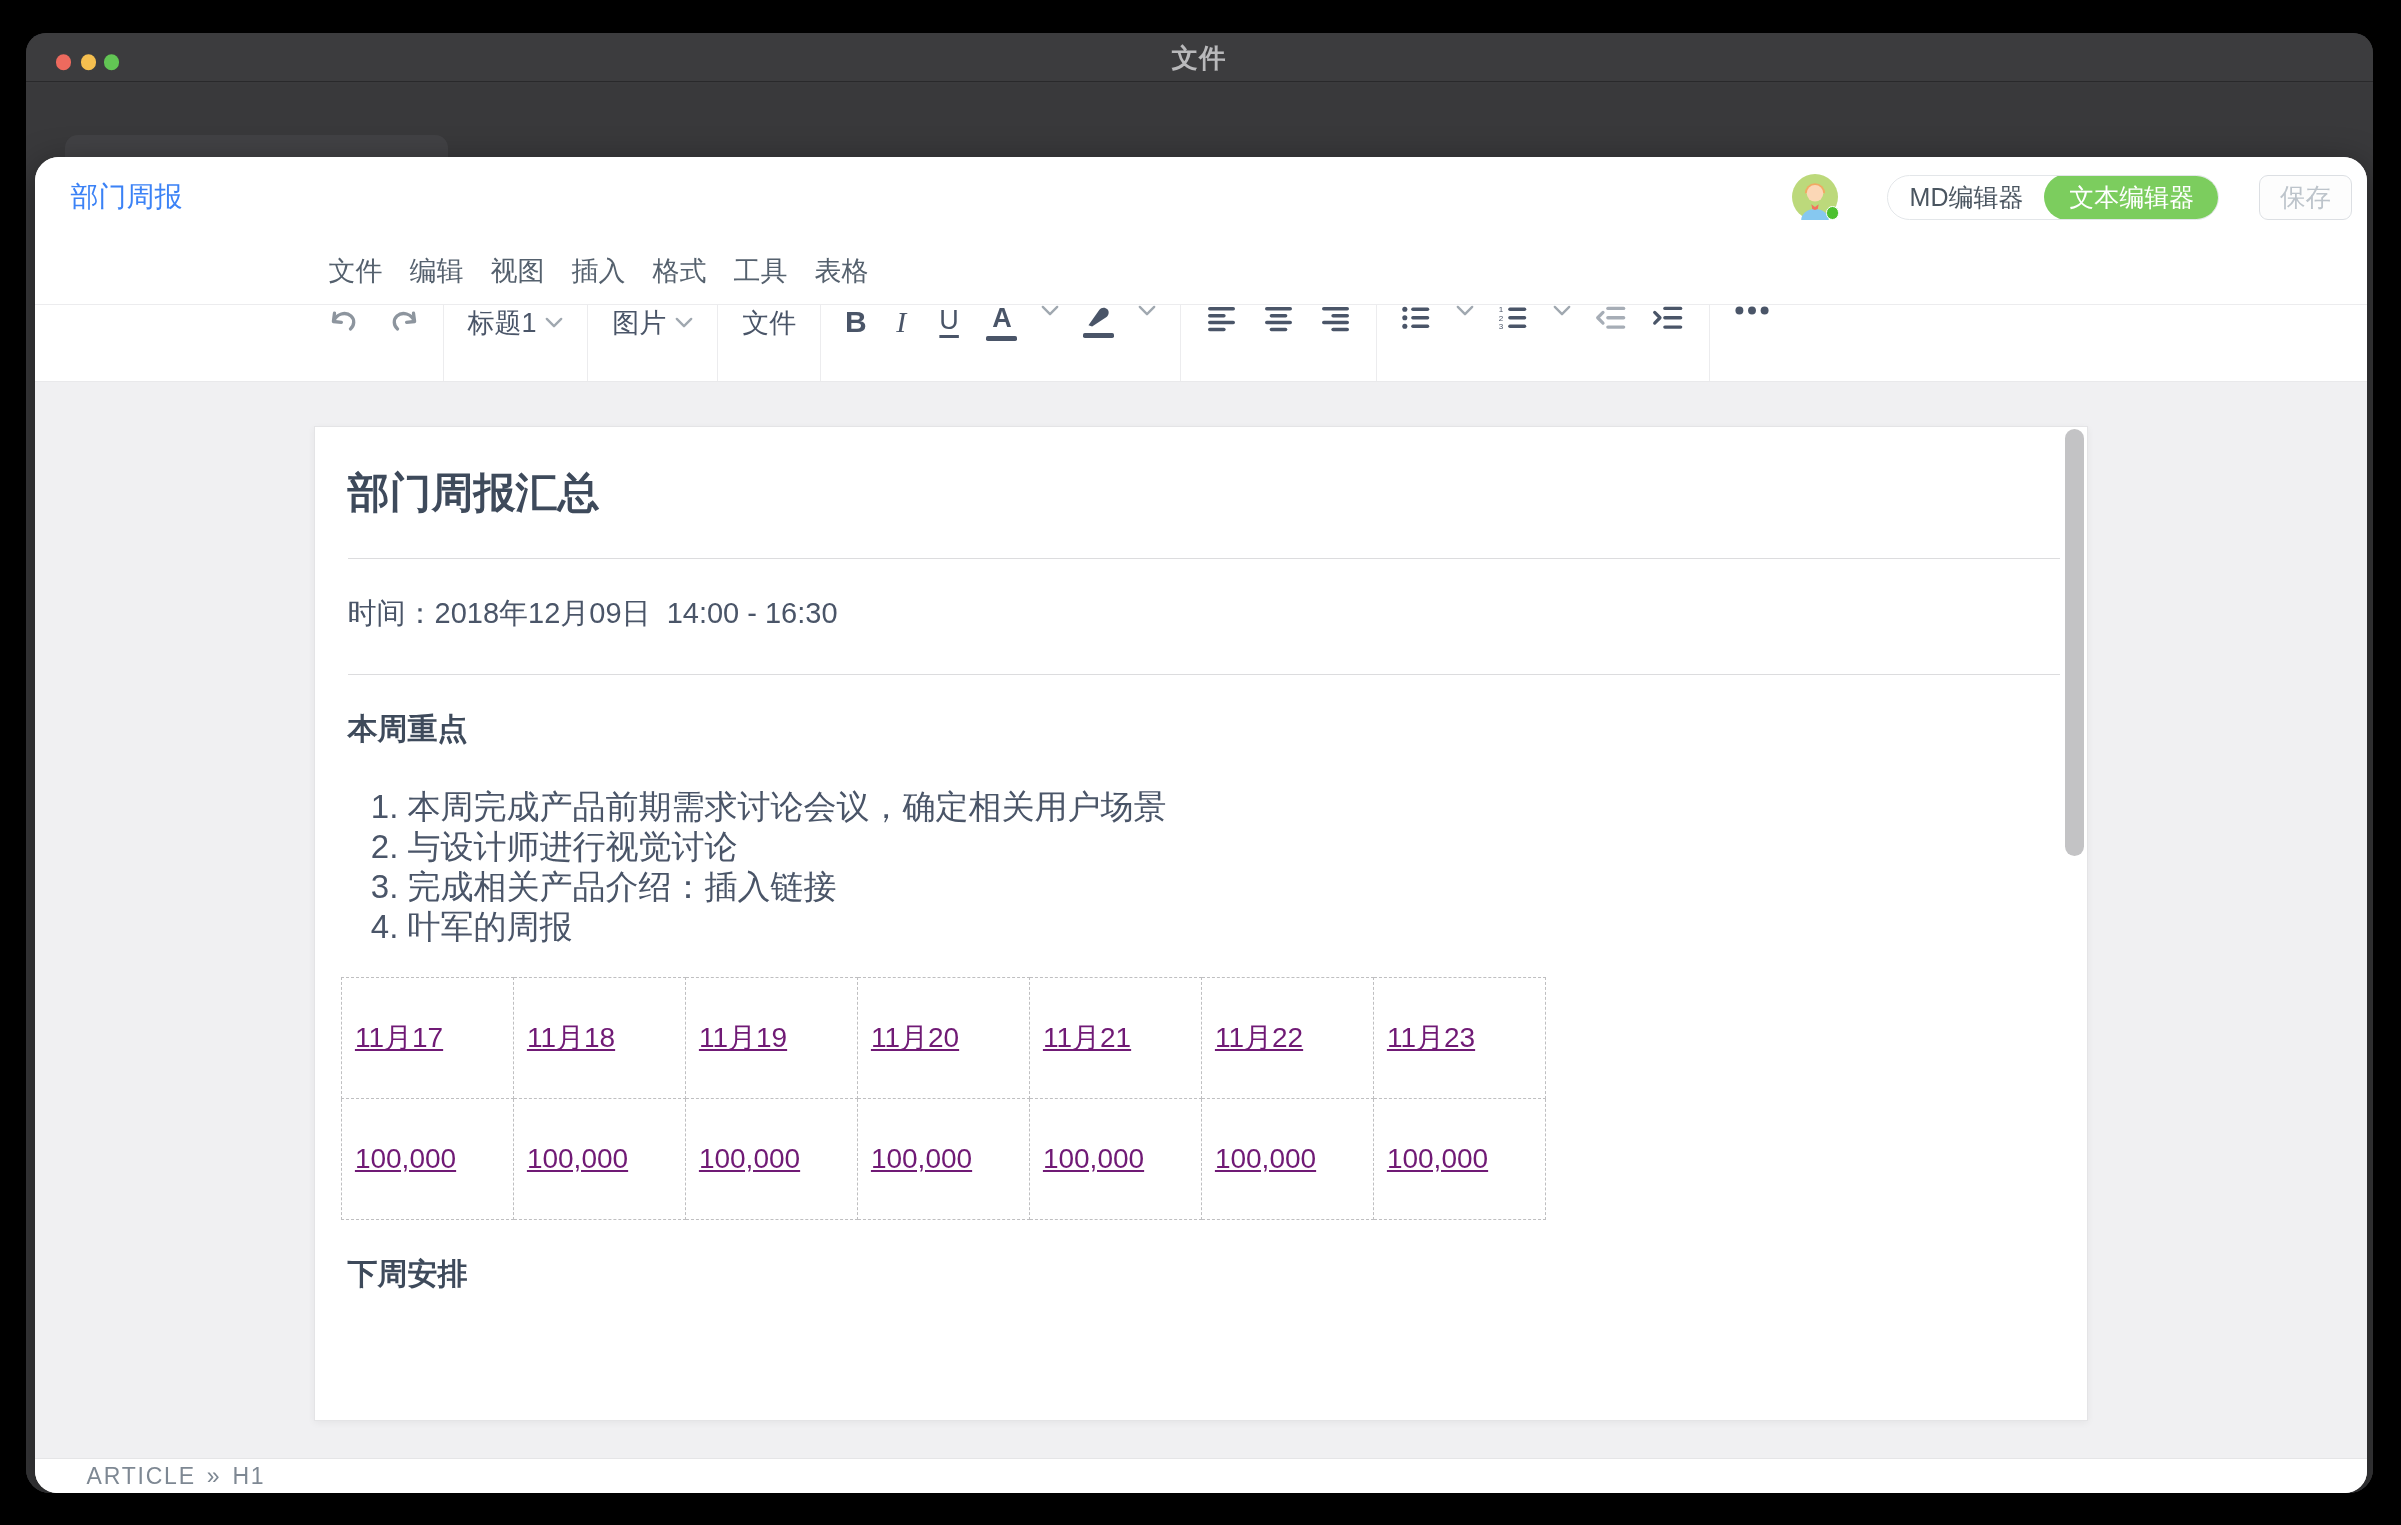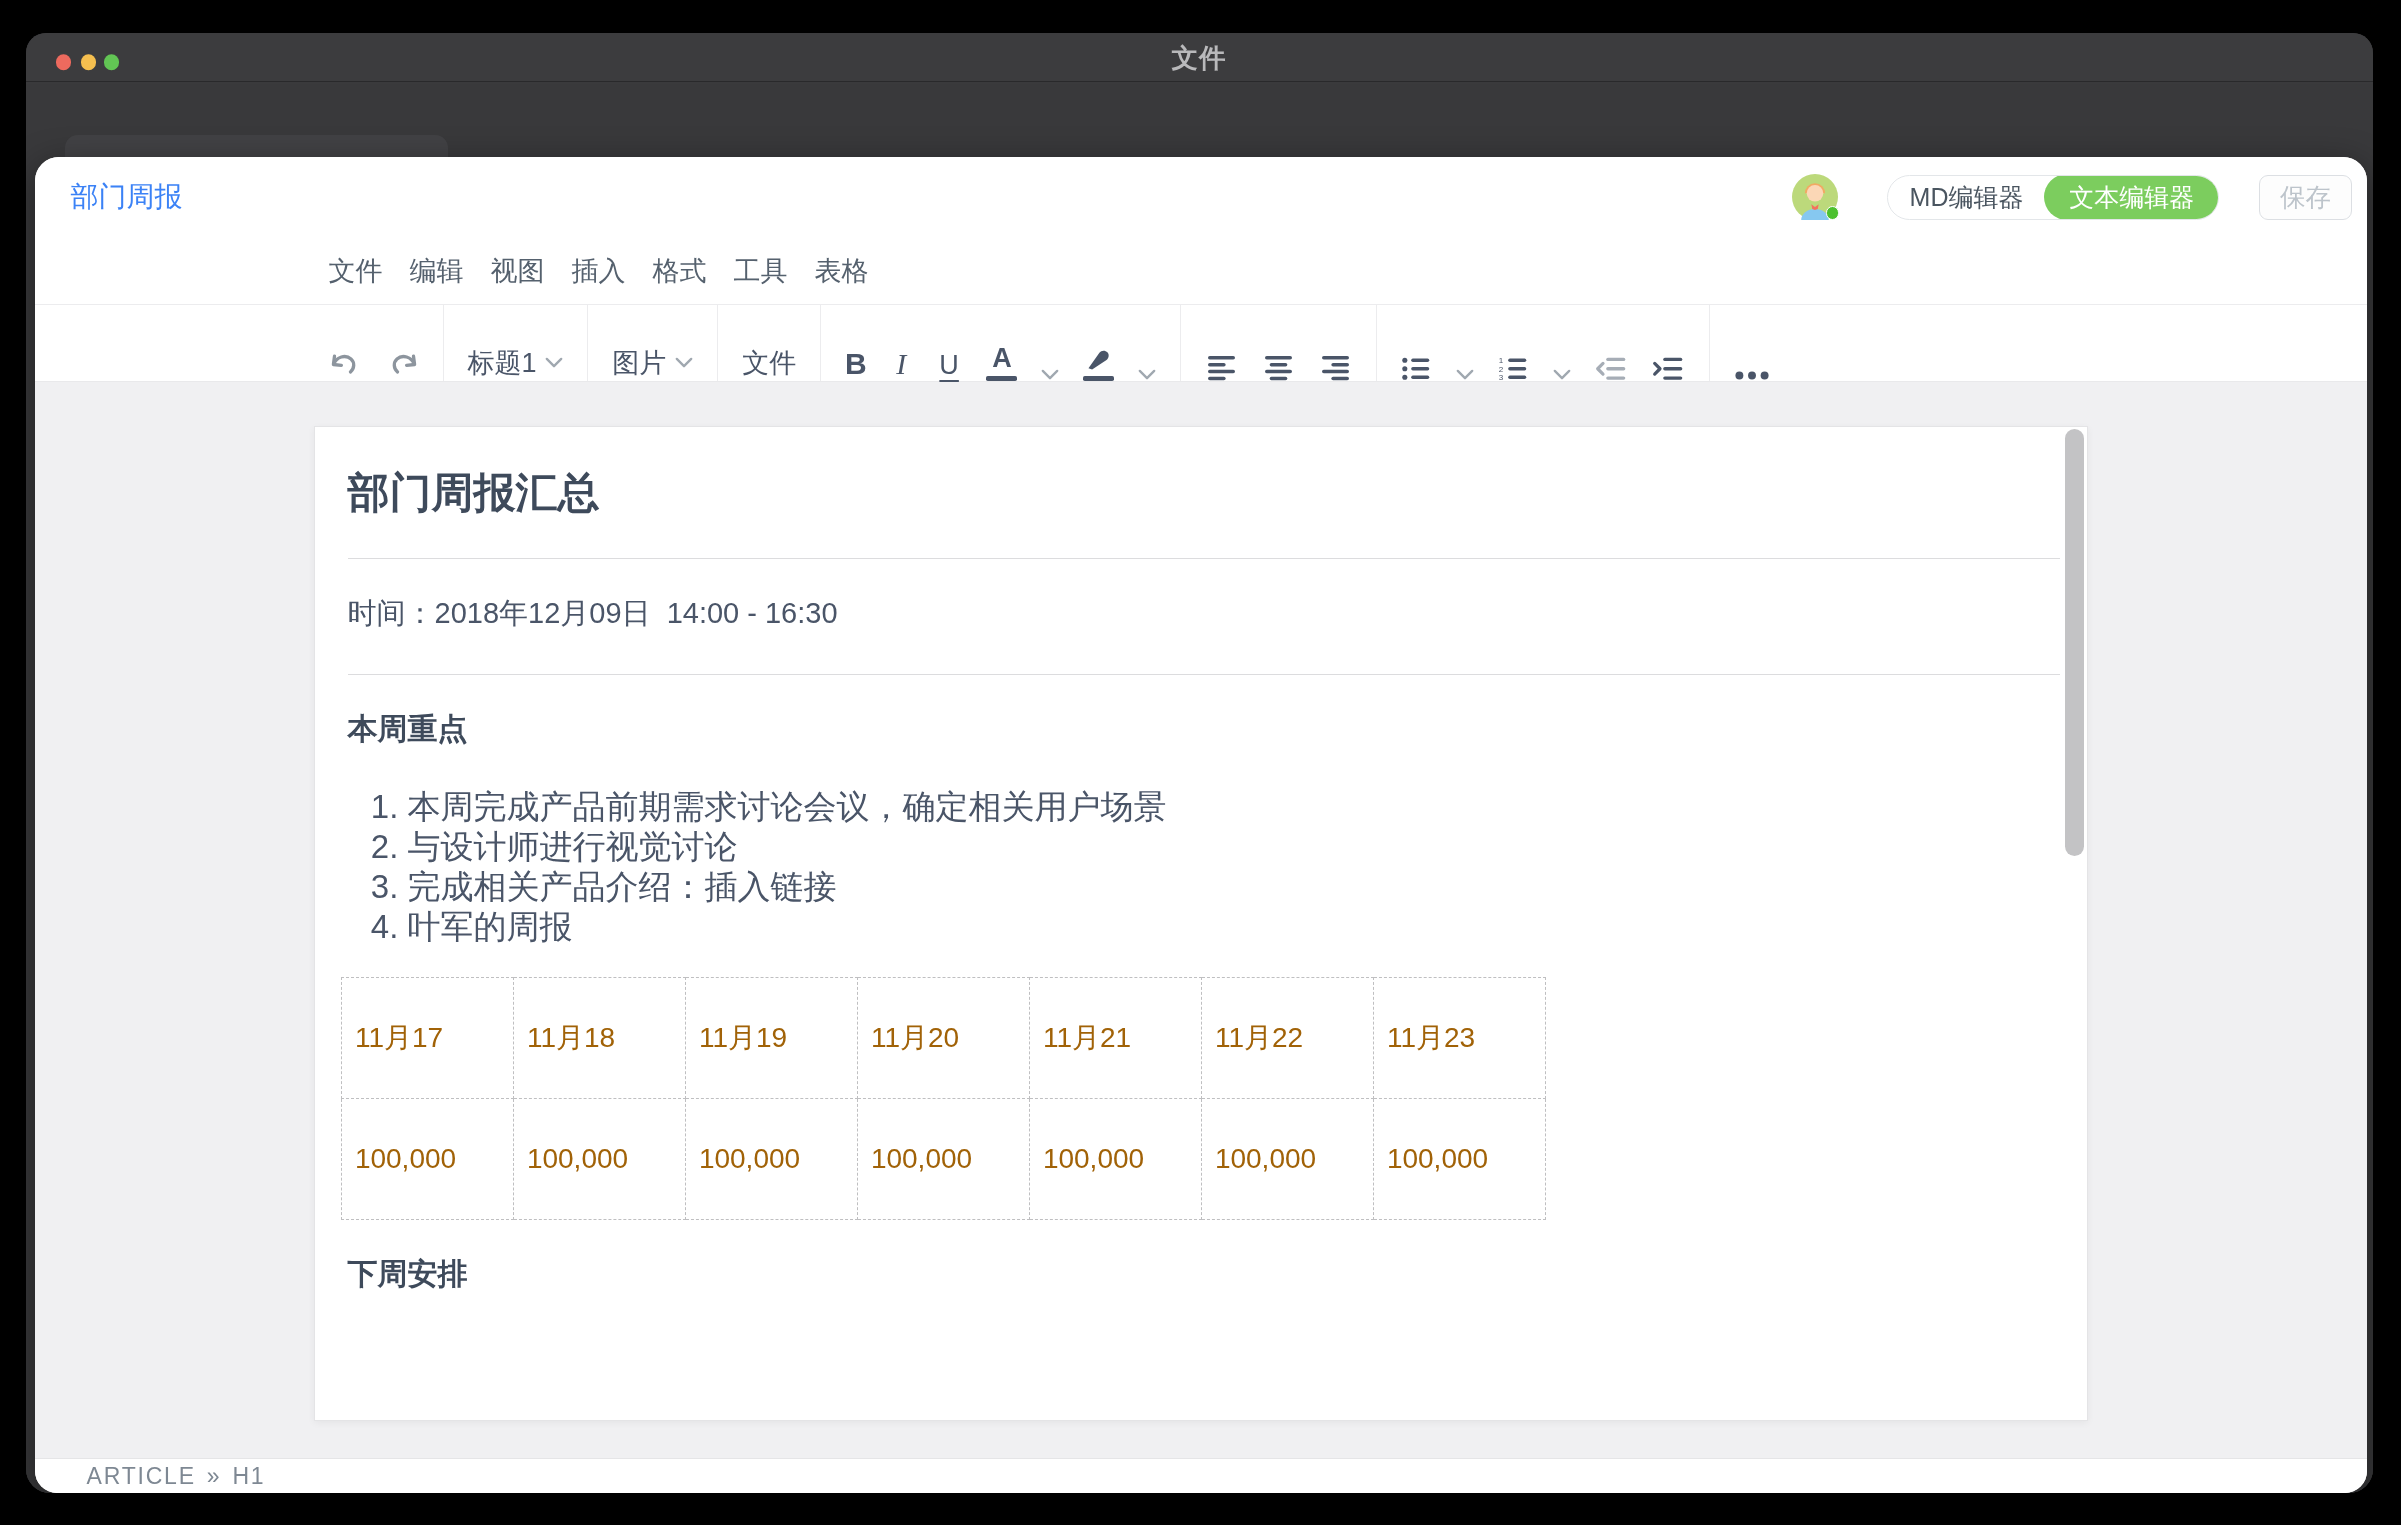--- a/index.html
+++ b/index.html
@@ -42,21 +42,21 @@
               color:#bdc4cb; font-size:25.5px; display:flex; align-items:center; }
 
   
   .menubar { height:68px; flex:0 0 auto; display:flex; align-items:center; gap:27px; padding-left:294px;
              background:#fff; border-bottom:0.9px solid #ececee; }
   .menu-item { font-size:27px; color:#55616e; padding:3.6px 0; cursor:pointer; }
 
   
   .toolbar { height:77px; flex:0 0 auto; display:flex; align-items:stretch; padding-left:294px;
              background:#fff; border-bottom:0.9px solid #e9e9eb; }
-  .tb-group { display:flex; align-items:flex-end; gap:24px; padding:0 24px; }
+  .tb-group { display:flex; align-items:flex-start; gap:24px; padding:0 24px; }
   .tb-group.first { padding-left:0; }
   .tb-sep { width:0.9px; background:#ececee; }
   .tb-btn { display:flex; align-items:center; gap:9px; cursor:pointer; color:#4a5568; }
   .tb-label { font-size:27px; color:#4a5568; }
   .glyph-b { font-size:30px; font-weight:800; }
   .glyph-i { font-size:30px; font-style:italic; font-family:"Liberation Serif", serif; padding:0 5.5px; }
   .glyph-u { font-size:27px; text-decoration:underline; text-decoration-thickness:2.7px; text-underline-offset:5.5px; padding:0 3.6px; }
   .color-a { display:flex; flex-direction:column; align-items:center; }
   .color-a .a { font-size:27px; font-weight:600; line-height:27px; }
   .color-a .bar, .hl .bar { width:31px; height:5.5px; background:#4a5568; border-radius:1.8px; margin-top:3.6px; }
@@ -67,21 +67,21 @@
   .page { position:absolute; left:279px; top:44px; width:1774px; height:995px; background:#fff;
           border:0.9px solid #e4e4e6; box-shadow:0 1.8px 7.3px rgba(0,0,0,.05); padding:0 27px 0 33px; overflow:hidden; }
   .page h1 { margin-top:40px; font-size:42px; line-height:51px; color:#3e4a5b; font-weight:700; }
   .rule { border:none; border-top:1.8px solid #dcdcde; margin-top:40px; }
   .time-line { margin-top:35px; font-size:29px; color:#4a5568; white-space:pre-wrap; }
   .page h2 { margin-top:51px; font-size:36px; line-height:44px; color:#3e4a5b; font-weight:700; }
   .page h3 { margin-top:36px; font-size:30px; line-height:36px; color:#3e4a5b; font-weight:700; }
   .page ol { margin-top:40px; padding-left:60px; font-size:33px; line-height:40px; color:#4a5568; }
   .doc-table { margin-top:30px; border-collapse:collapse; table-layout:fixed; width:1201px; margin-left:-6.4px; }
   .doc-table td { width:172px; height:121px; border:1.8px dashed #bfbfc1; vertical-align:middle;
-                  padding-left:12.8px; font-size:28px; color:#a16207; }
+                  padding-left:12.8px; font-size:28px; color:#701a75;text-decoration:underline; }
   .h3-next { margin-top:57px; }
   .scroll-thumb { position:absolute; right:2.7px; top:1.8px; width:19px; height:427px; border-radius:10px; background:#c3c3c5; }
 
   
   .statusbar { height:35px; flex:0 0 auto; background:#fff; border-top:0.9px solid #e5e5e7;
                display:flex; align-items:center; gap:11px; padding-left:52px;
                font-size:23px; color:#7e8893; letter-spacing:1.8px; }
 
   svg { display:block; }
 </style>

